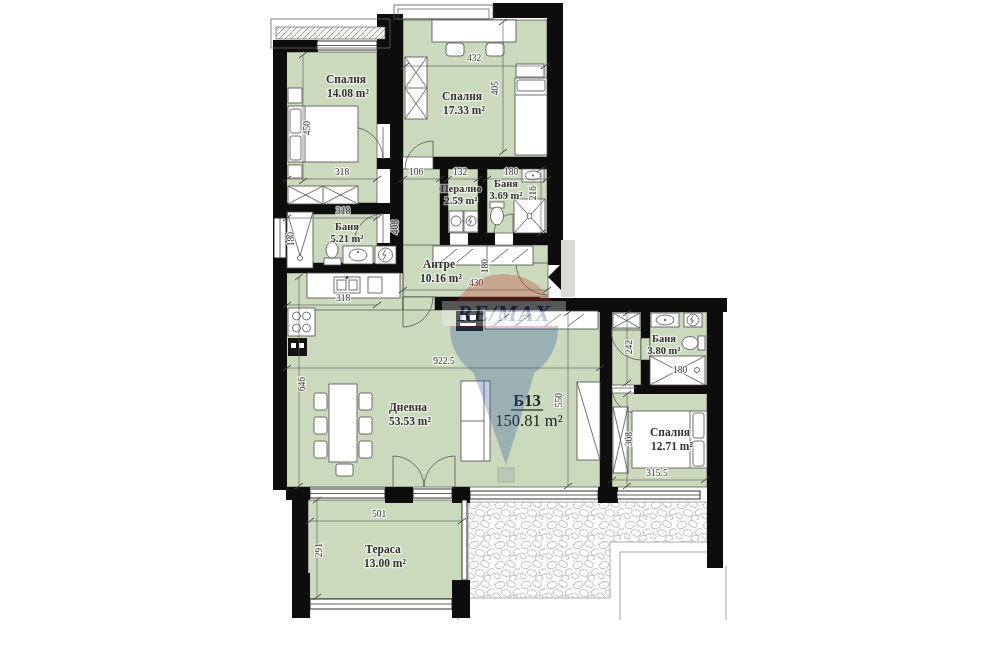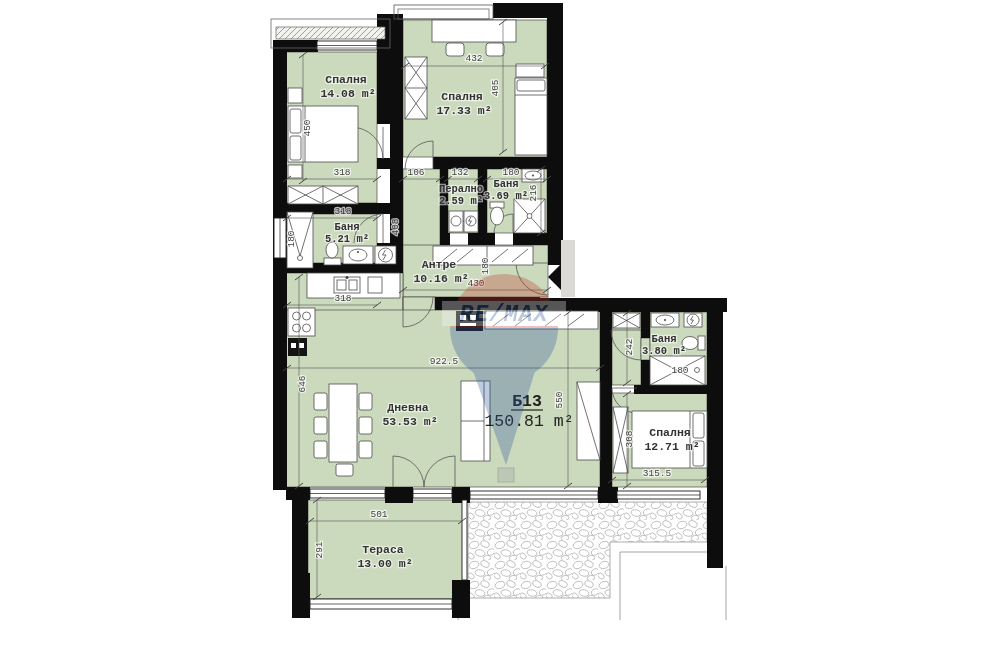--- a/index.html
+++ b/index.html
@@ -1,17 +1,17 @@
 <!DOCTYPE html>
 <html><head>
 <meta charset="utf-8">
 <style>
   html,body{margin:0;padding:0;background:#ffffff;}
   .canvas{position:relative;width:1000px;height:620px;background:#fff;overflow:hidden;
-          font-family:Liberation Mono, monospace;}
+          font-family:Liberation Serif, serif;}
   svg{display:block;}
   .room{fill:#cbd9bc;stroke:#4a4a4a;stroke-width:.7;}
   .wall{fill:#0d0d0d;stroke:none;}
   .furn{fill:#ffffff;stroke:#4d4d4d;stroke-width:.8;}
   .fl{stroke:#4d4d4d;stroke-width:.8;fill:none;}
   .dark{fill:#141414;stroke:none;}
   .win{fill:#ffffff;stroke:#1c1c1c;stroke-width:.9;}
   .winl{stroke:#1c1c1c;stroke-width:.7;fill:none;}
   .thin{stroke:#555;stroke-width:.8;fill:none;}
   .faint{stroke:#9a9a9a;stroke-width:.9;fill:none;}

